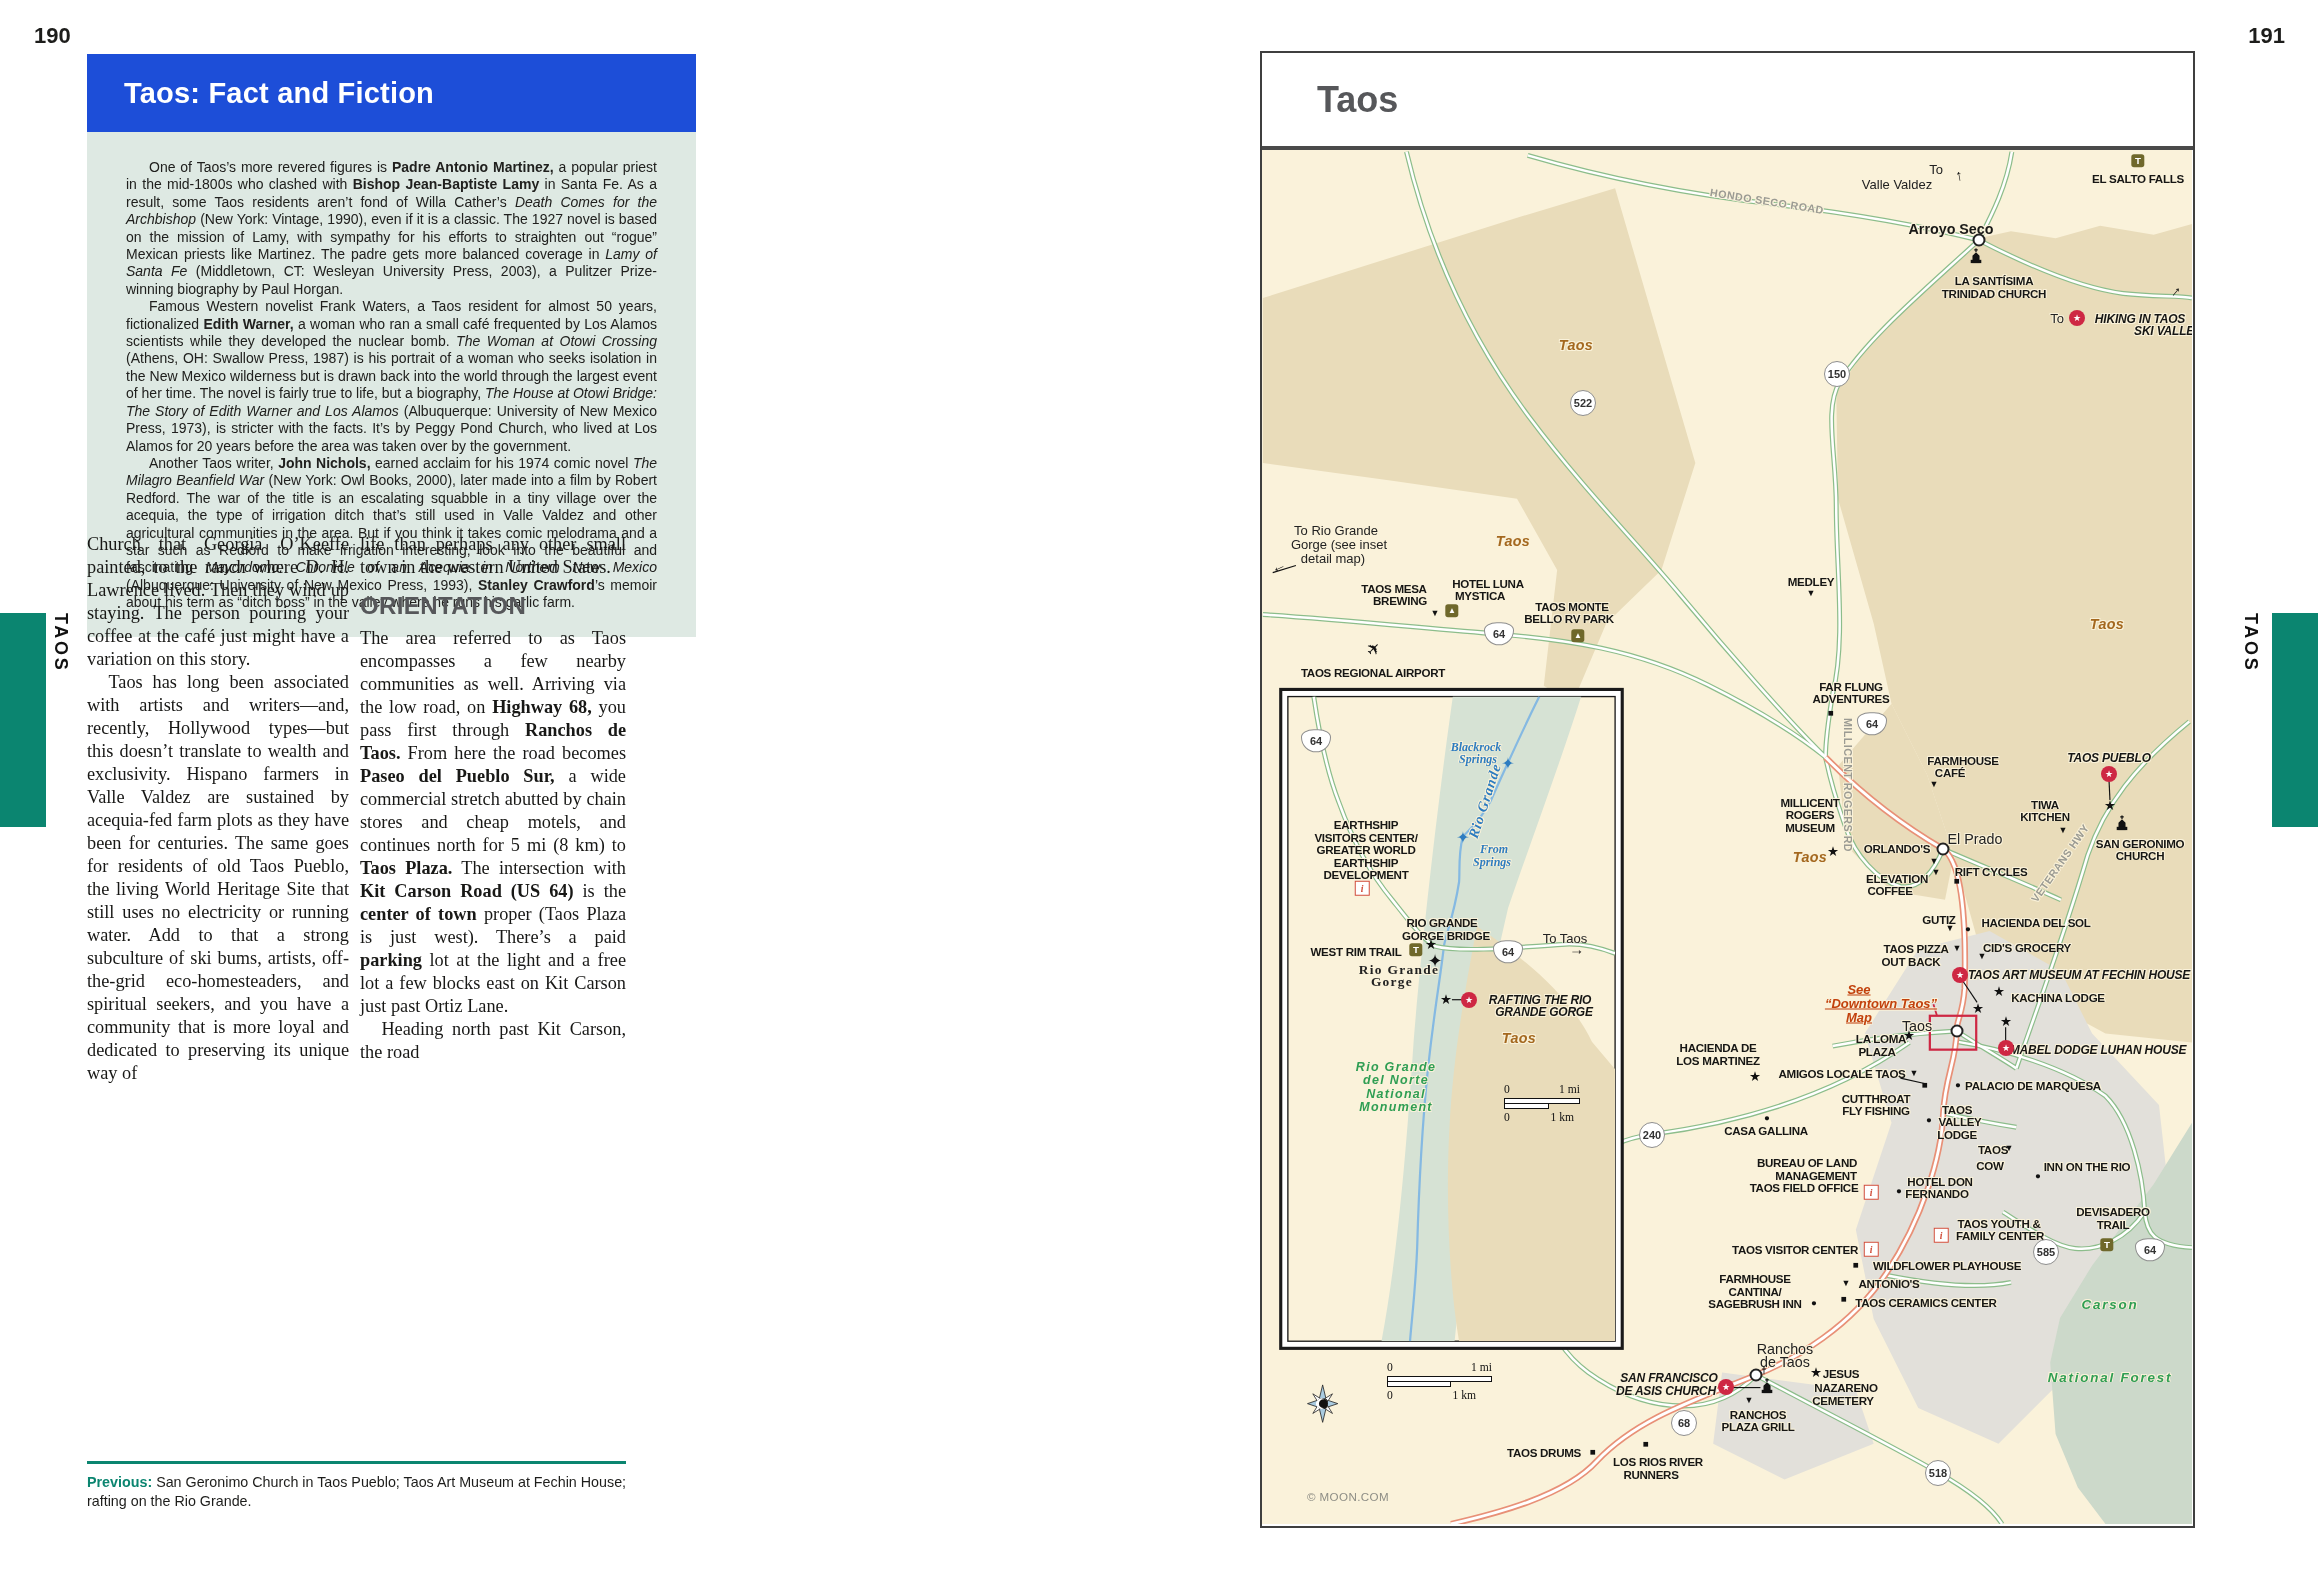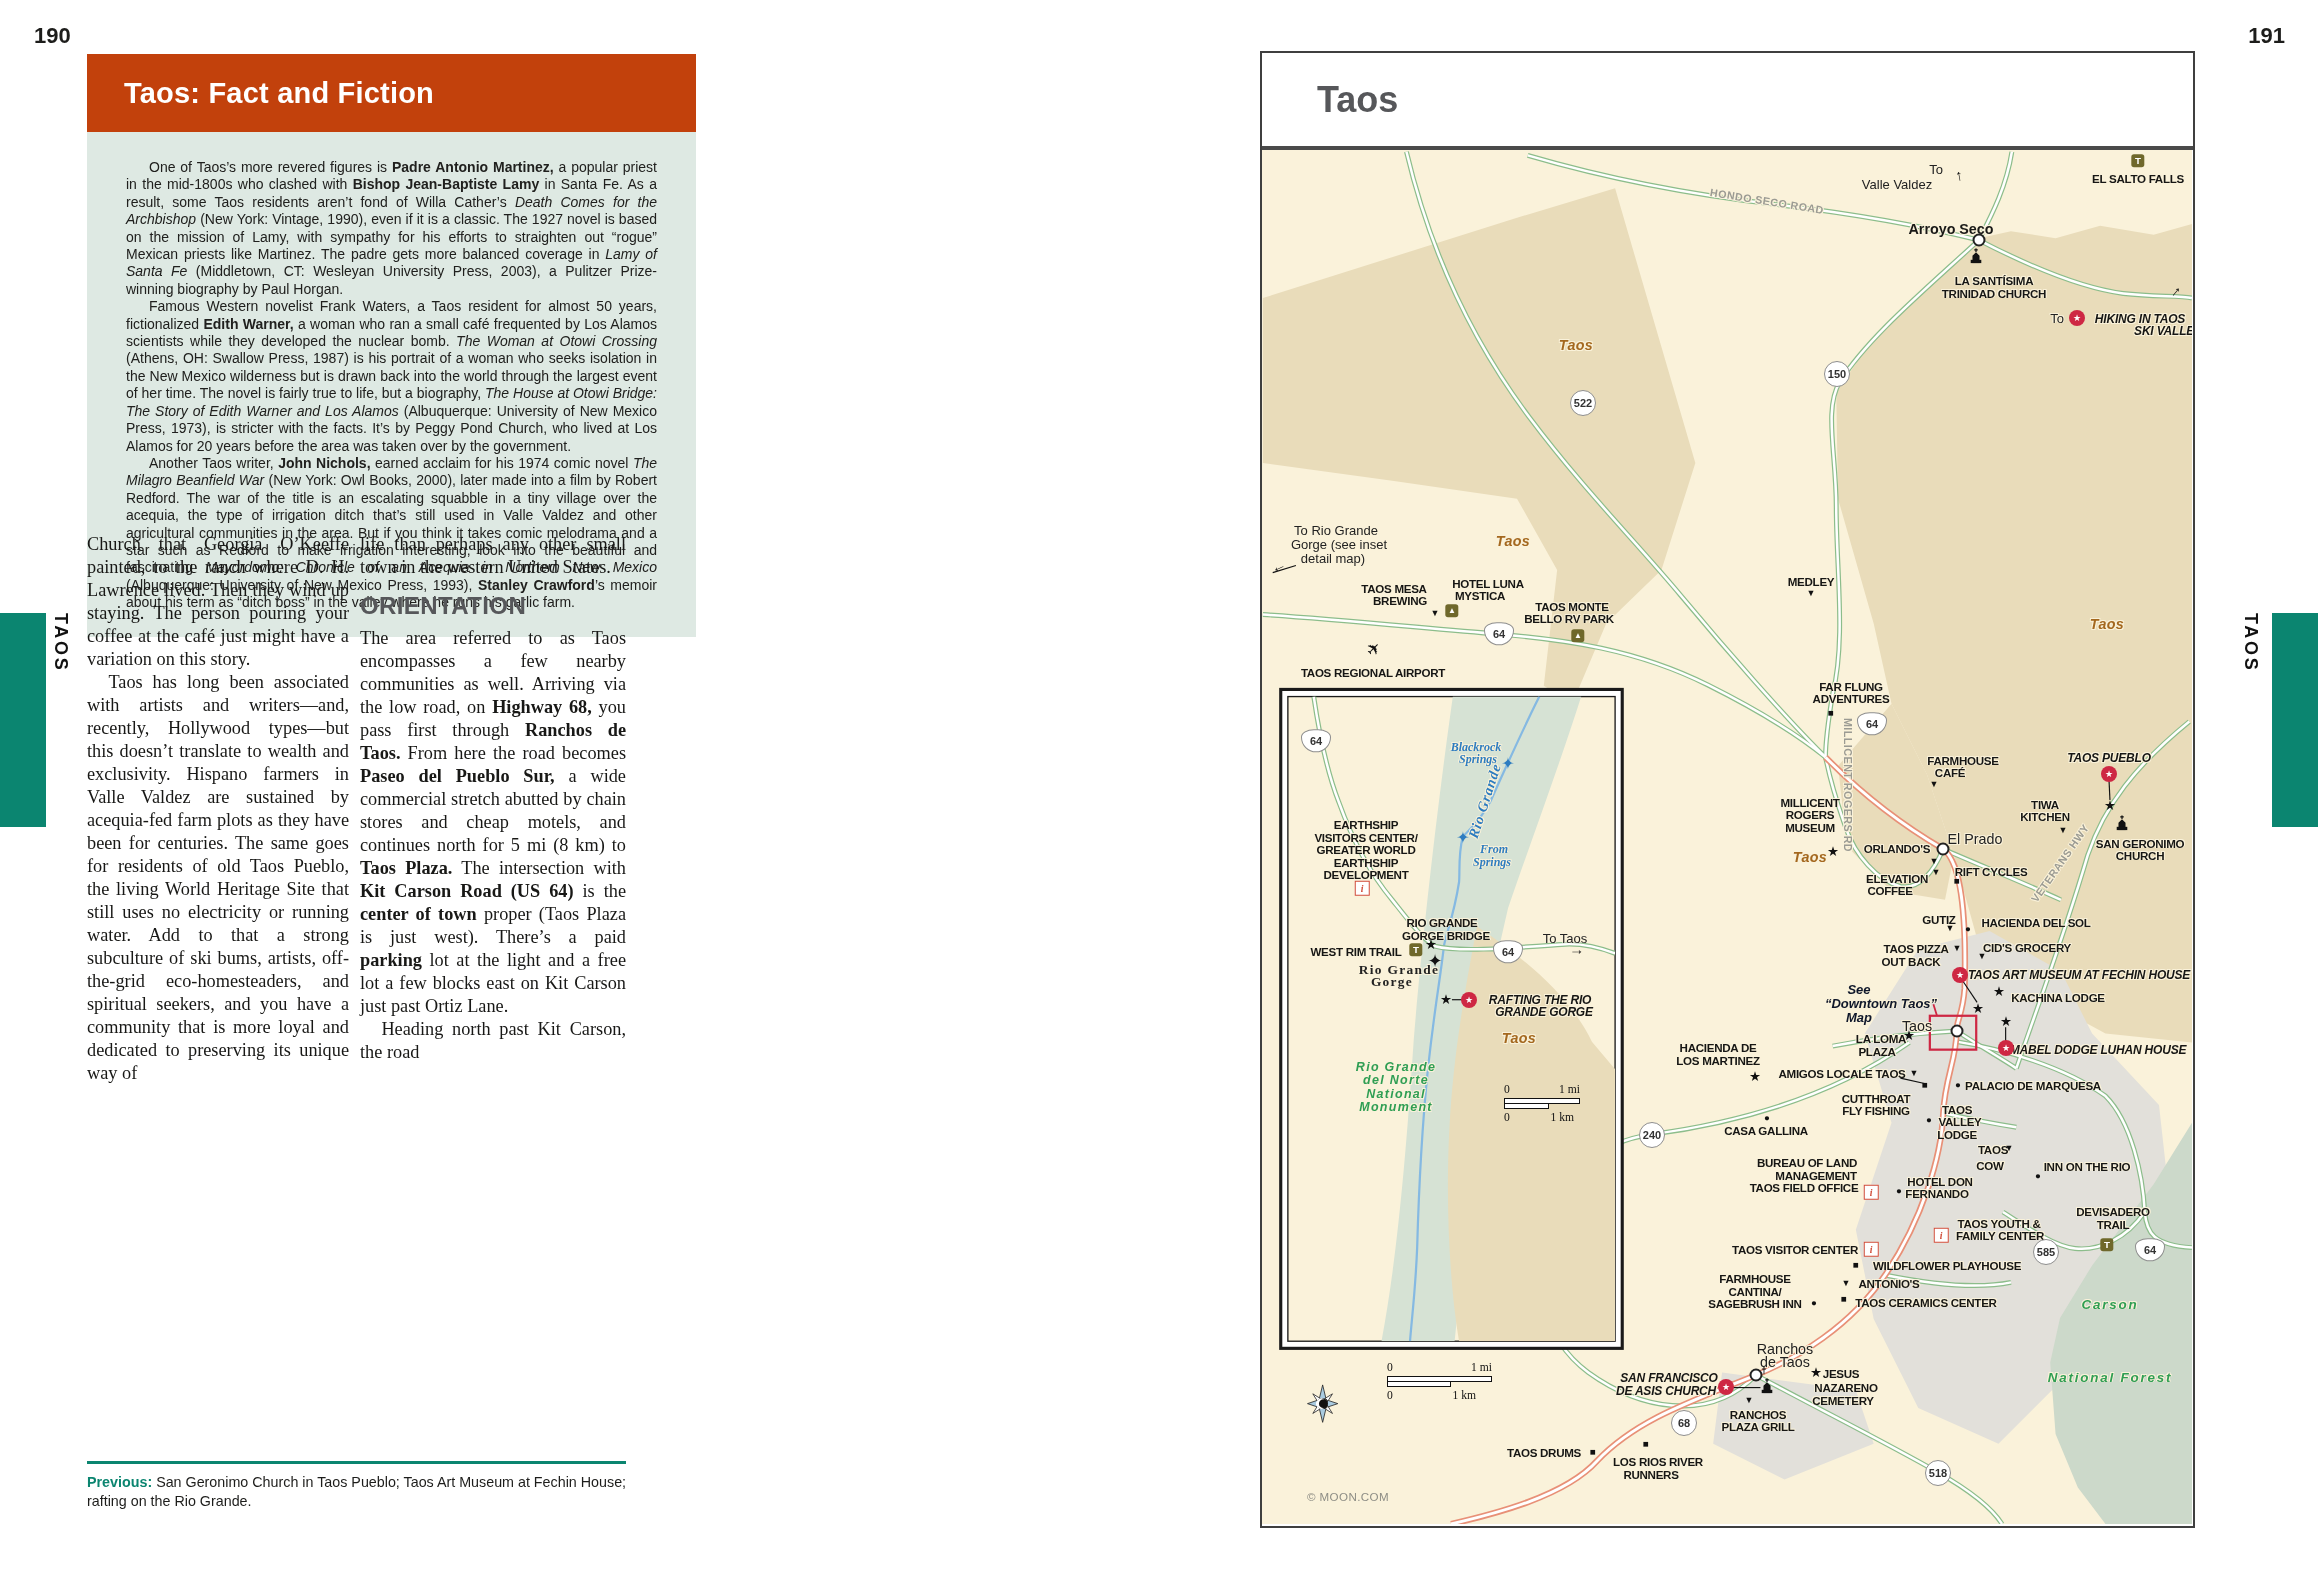--- a/index.html
+++ b/index.html
@@ -2,21 +2,21 @@
 <html style="font-size:14.3px"><head>
 <meta charset="utf-8">
 <style>
   html,body{margin:0;padding:0;background:#ffffff;}
   #root{position:relative;width:2319px;height:1581px;background:#fff;overflow:hidden;
         font-family:"Liberation Sans",sans-serif;color:#1d1d1b;}
   
   .pagenum{position:absolute;top:23px;font:bold 22px "Liberation Sans",sans-serif;color:#1d1d1b;}
   #pn-left{left:34px;} #pn-right{right:34px;}
   #sidebar{position:absolute;left:87px;top:54px;width:609px;}
-  #sidebar-head{height:78px;background:#c2410c;display:flex;align-items:center;}
+  #sidebar-head{height:78px;background:#1d4ed8;display:flex;align-items:center;}
   #sidebar-head h2{margin:0;padding-left:37px;font:bold 29px "Liberation Sans",sans-serif;color:#fff;letter-spacing:0.2px;}
   #sidebar-body{background:#dee9e3;padding:27px 39px 25px 39px;}
   #sidebar-body .rp{margin:0;font:14px/17.4px "Liberation Sans",sans-serif;color:#20201e;text-align:justify;}
   #sidebar-body .rp.ind{text-indent:23px;}
   .b{font-weight:bold;} .i{font-style:italic;}
   .serifcol{position:absolute;top:533px;font:18.3px/23px "Liberation Serif",serif;color:#181816;text-align:justify;}
   #col-left{left:87px;width:262px;}
   #col-right{left:360px;width:266px;}
   .serifcol .rp{margin:0;} .serifcol .rp.ind{text-indent:21.4px;}
   #orient-h{font:bold 24px "Liberation Sans",sans-serif;color:#56575a;letter-spacing:0.4px;margin:12.5px 0 7.1px 0;}
@@ -39,21 +39,21 @@
   .poi{font:bold 11.6px "Liberation Sans",sans-serif;letter-spacing:-0.3px;color:#161614;}
   .poiIt{font:italic bold 12px "Liberation Sans",sans-serif;letter-spacing:-0.2px;color:#161614;}
   .town{font:14.3px "Liberation Sans",sans-serif;color:#222;}
   .townB{font:bold 14.3px "Liberation Sans",sans-serif;color:#191917;}
   .area{font:italic bold 14.3px "Liberation Sans",sans-serif;color:#a4681f;letter-spacing:0.4px;}
   .forest{font:italic bold 13.4px "Liberation Sans",sans-serif;color:#2f9e53;letter-spacing:1.8px;}
   .monu{font:italic bold 12.5px "Liberation Sans",sans-serif;color:#2f9e53;letter-spacing:1.3px;}
   .water{font:italic bold 12px "Liberation Serif",serif;color:#2d7cc0;}
   .waterBig{font:italic bold 14.3px "Liberation Serif",serif;color:#2d7cc0;letter-spacing:0.9px;}
   .roadlbl{font:bold 10.7px "Liberation Sans",sans-serif;color:#9b9b93;letter-spacing:0.5px;}
-  .red{font:italic bold 13px "Liberation Sans",sans-serif;color:#0f172a;}
+  .red{font:italic bold 13px "Liberation Sans",sans-serif;color:#c2410c;text-decoration:underline;}
   .dir{font:13px "Liberation Sans",sans-serif;color:#222;}
   .cr{font:11.6px "Liberation Sans",sans-serif;color:#8d8d85;letter-spacing:0.4px;}
   .serifLbl{font:bold 13.4px "Liberation Serif",serif;color:#222;letter-spacing:1.3px;}
   .micon{position:absolute;transform:translate(-50%,-50%);line-height:1;}
   .ic-star{font-size:13.4px;color:#111;}
   .ic-fstar{font-size:18px;color:#111;}
   .ic-fstarB{font-size:16px;color:#2d7cc0;}
   .ic-tri{font-size:9px;color:#111;}
   .ic-sq{font-size:9.8px;color:#111;}
   .ic-dot{font-size:9.8px;color:#111;}

